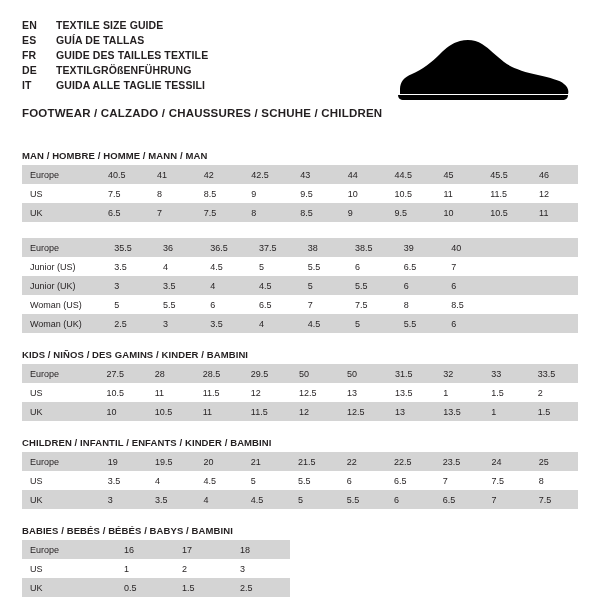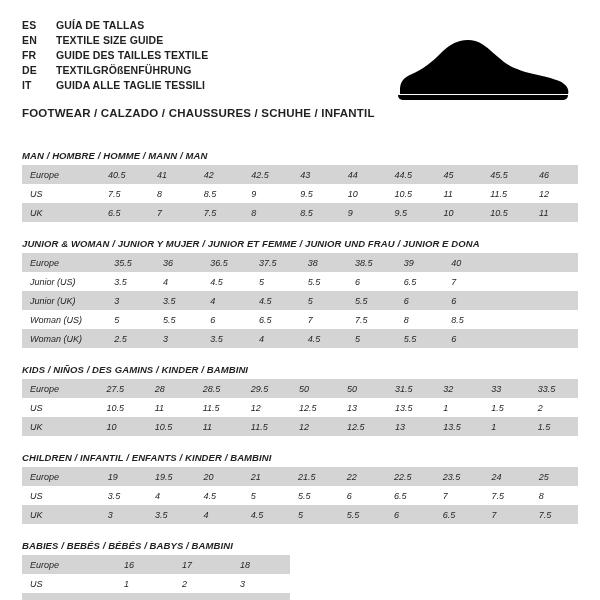--- a/index.html
+++ b/index.html
@@ -56,21 +56,20 @@
   .section-title {
     font-size: 11.5px;
     font-weight: bold;
     letter-spacing: 0.2px;
     margin-top: 14px;
   }
 
   
   .group {
     margin-top: 16px;
-    font-style: italic;
   }
   .group.first {
     margin-top: 32px;
   }
   .group-title {
     font-size: 9.5px;
     font-weight: bold;
     letter-spacing: 0.1px;
     margin-bottom: 4px;
     white-space: nowrap;
@@ -100,26 +99,26 @@
 </style>
 </head>
 <body>
 
 <div class="page">
 
   <div class="header">
     <table class="lang-table">
       <tbody>
         <tr>
+          <td class="lang-code">EN</td>
+          <td class="lang-text">TEXTILE SIZE GUIDE</td>
+        </tr>
+        <tr>
           <td class="lang-code">ES</td>
           <td class="lang-text">GUÍA DE TALLAS</td>
-        </tr>
-        <tr>
-          <td class="lang-code">EN</td>
-          <td class="lang-text">TEXTILE SIZE GUIDE</td>
         </tr>
         <tr>
           <td class="lang-code">FR</td>
           <td class="lang-text">GUIDE DES TAILLES TEXTILE</td>
         </tr>
         <tr>
           <td class="lang-code">DE</td>
           <td class="lang-text">TEXTILGRÖßENFÜHRUNG</td>
         </tr>
         <tr>
@@ -127,21 +126,21 @@
           <td class="lang-text">GUIDA ALLE TAGLIE TESSILI</td>
         </tr>
       </tbody>
     </table>
 
     <svg class="shoe" viewBox="0 0 180 72">
       <path fill="#000000" d="M8,57 C8,50 12,45 20,42 C30,38 40,30 48,22 C54,16 60,11 68,9 C76,7 84,8 90,12 C98,17 104,24 112,30 C120,36 132,40 146,43 C158,46 168,48 172,52 C176,55 177,59 176,62 L8,62 Z"></path>
       <path fill="#000000" d="M6,63 L176,63 C176,66 174,68 170,68 L12,68 C8,68 6,66 6,63 Z"></path>
     </svg>
 
-    <div class="section-title">FOOTWEAR / CALZADO / CHAUSSURES / SCHUHE / INFANTIL</div>
+    <div class="section-title">FOOTWEAR / CALZADO / CHAUSSURES / SCHUHE / CHILDREN</div>
   </div>
 
   <div class="group first">
     <div class="group-title">MAN / HOMBRE / HOMME / MANN / MAN</div>
     <table class="sizes">
       <tbody>
         <tr class="shaded">
           <td class="label">Europe</td>
           <td class="val">40.5</td>
           <td class="val">41</td>
@@ -178,21 +177,20 @@
           <td class="val">9.5</td>
           <td class="val">10</td>
           <td class="val">10.5</td>
           <td class="val">11</td>
         </tr>
       </tbody>
     </table>
   </div>
 
   <div class="group">
-    <div class="group-title">JUNIOR &amp; WOMAN / JUNIOR Y MUJER / JUNIOR ET FEMME / JUNIOR UND FRAU / JUNIOR E DONA</div>
     <table class="sizes">
       <tbody>
         <tr class="shaded">
           <td class="label">Europe</td>
           <td class="val">35.5</td>
           <td class="val">36</td>
           <td class="val">36.5</td>
           <td class="val">37.5</td>
           <td class="val">38</td>
           <td class="val">38.5</td>

